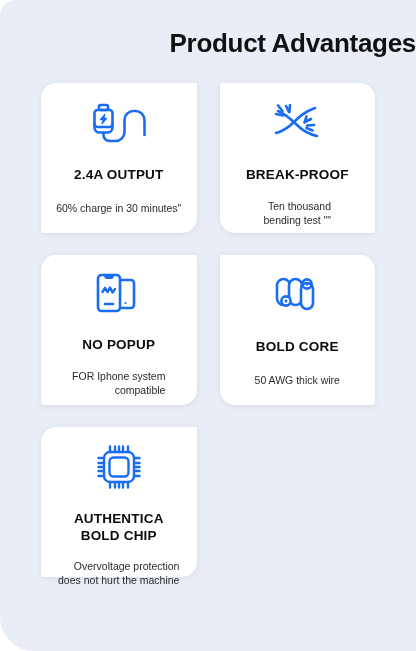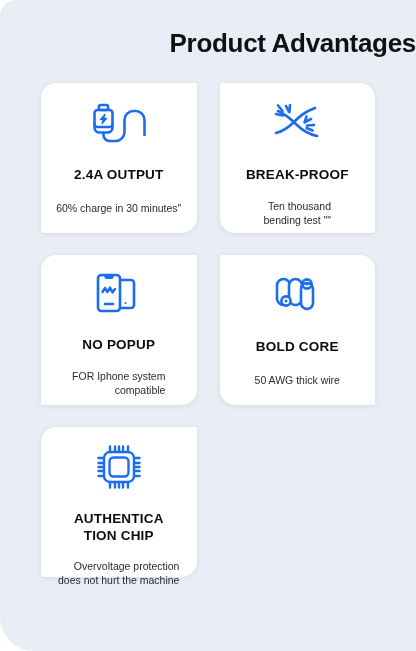--- a/index.html
+++ b/index.html
@@ -163,20 +163,20 @@
         <svg width="48" height="46" viewBox="0 0 48 46" fill="none" stroke="#1a6cf0" stroke-width="2.4" stroke-linecap="round" stroke-linejoin="round">
           <rect x="9" y="8" width="30" height="30" rx="6"></rect>
           <rect x="14.5" y="13.5" width="19" height="19" rx="4"></rect>
           <path d="M15 8 V2.5 M20 8 V2.5 M24 8 V2.5 M28 8 V2.5 M33 8 V2.5"></path>
           <path d="M15 38 v5.5 M20 38 v5.5 M24 38 v5.5 M28 38 v5.5 M33 38 v5.5"></path>
           <path d="M9 14 H3.5 M9 19 H3.5 M9 23 H3.5 M9 27 H3.5 M9 32 H3.5"></path>
           <path d="M39 14 h5.5 M39 19 h5.5 M39 23 h5.5 M39 27 h5.5 M39 32 h5.5"></path>
         </svg>
       </div>
       <div class="card-title" style="white-space: pre-line;">AUTHENTICA
-TION CHIP</div>
+BOLD CHIP</div>
       <div class="card-desc">Overvoltage protection
 does not hurt the machine</div>
     </div>
 
 
   </div>
 </div>
 
 </body></html>

